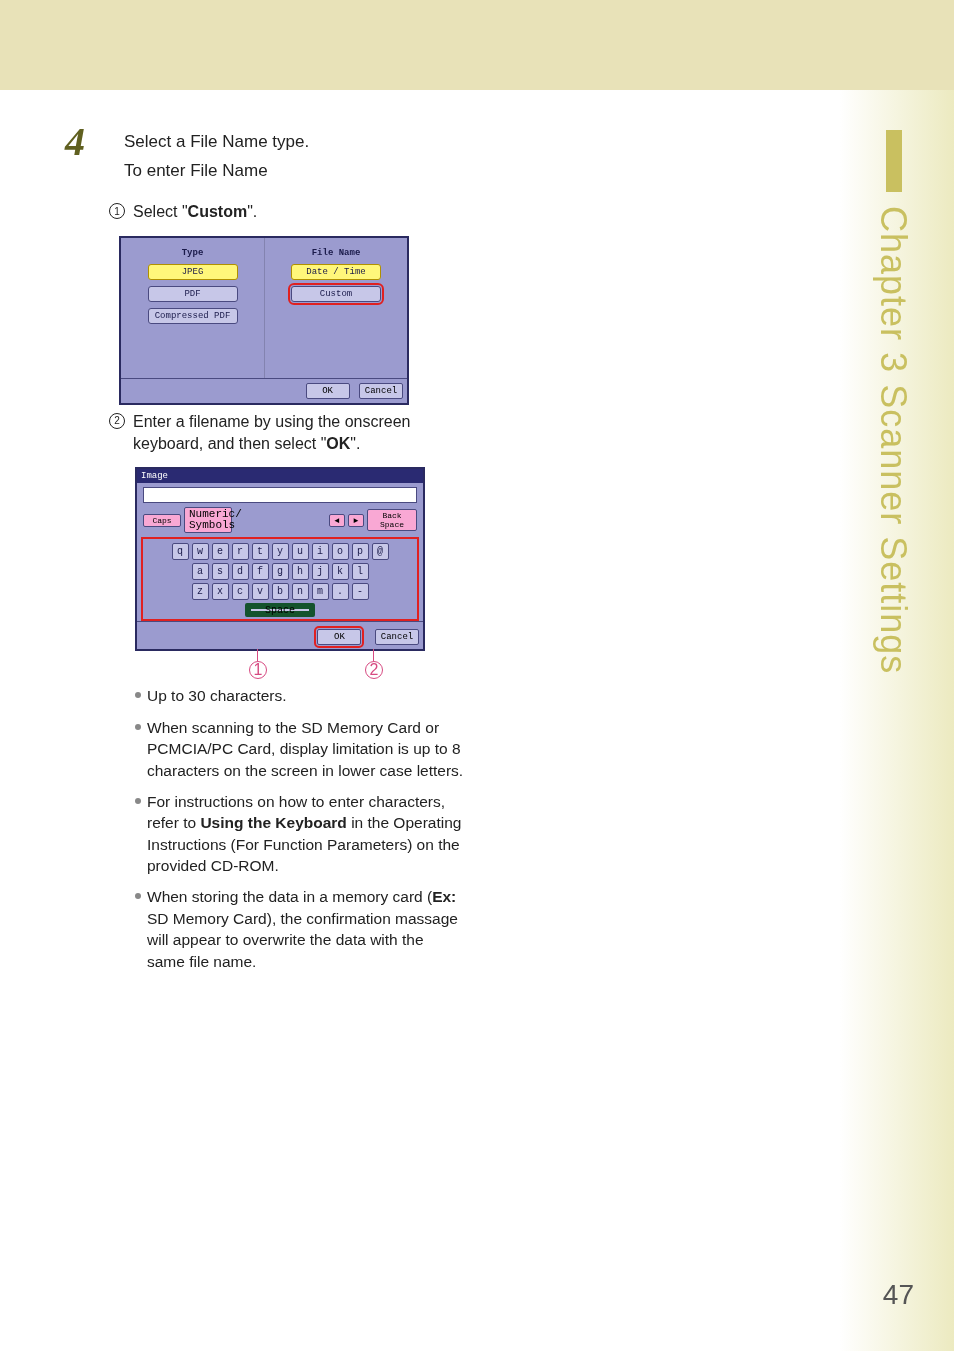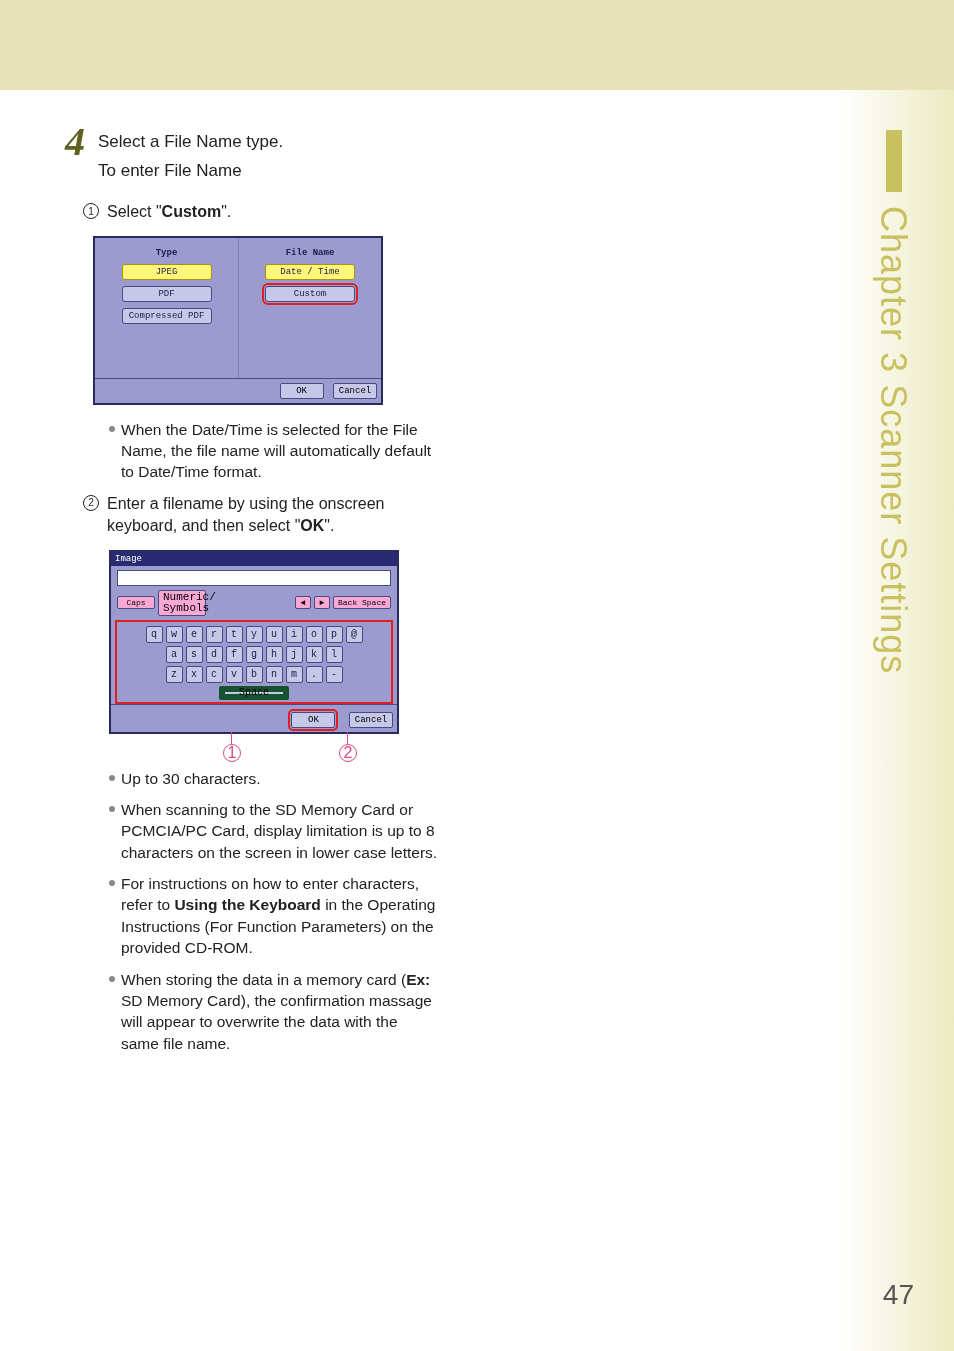--- a/index.html
+++ b/index.html
@@ -12,21 +12,21 @@
     overflow: hidden;
   }
   .page-bg {
     position: absolute;
     left: 0; top: 90px;
     width: 954px; height: 1261px;
     background: linear-gradient(90deg, #ffffff 0%, #ffffff 88%, #eceac0 100%);
   }
   .content {
     position: absolute;
-    left: 53px; top: 130px;
+    left: 79px; top: 130px;
     width: 520px;
   }
   .step-num {
     position: absolute;
     left: 65px; top: 118px;
     font-family: "Times New Roman", serif;
     font-style: italic;
     font-weight: bold;
     font-size: 40px;
     color: #606020;
@@ -320,47 +320,41 @@
         <span class="btn sel">Date / Time</span>
         <span class="btn hl">Custom</span>
       </div>
     </div>
     <div class="shot-footer">
       <span class="fbtn">OK</span>
       <span class="fbtn">Cancel</span>
     </div>
   </div>
 
-  <div class="bullet-block">
-    <div class="bullet">
-      <span class="dot"></span>
-      <span class="bullet-text">When the Date/Time is selected for the File Name, the file name will automatically default to Date/Time format.</span>
-    </div>
-  </div>
 
   <div class="sub" style="margin-top:6px">
     <div class="sub-item">
       <span class="circ-num">2</span>
       <span class="sub-text">
         <span>Enter a filename by using the onscreen keyboard, and then select "</span><b>OK</b><span>".</span>
       </span>
     </div>
   </div>
 
   <div class="kbshot">
     <div class="kb-bar">Image</div>
     <div class="kb-input"></div>
     <div class="kb-ctrl">
       <span class="kbtn" style="width:38px">Caps</span>
       <span class="kbtn" style="width:48px;font-size:11px;line-height:1">Numeric/
 Symbols</span>
       <span style="flex:1"></span>
       <span class="kbtn" style="width:16px">◄</span>
       <span class="kbtn" style="width:16px">►</span>
-      <span class="kbtn" style="width:58px">Back Space</span>
+      <span class="kbtn" style="width:50px">Back Space</span>
     </div>
     <div class="kb-keys-wrap">
       <div class="krow" id="krow1">
           <span class="key">q</span>
           <span class="key">w</span>
           <span class="key">e</span>
           <span class="key">r</span>
           <span class="key">t</span>
           <span class="key">y</span>
           <span class="key">u</span>

